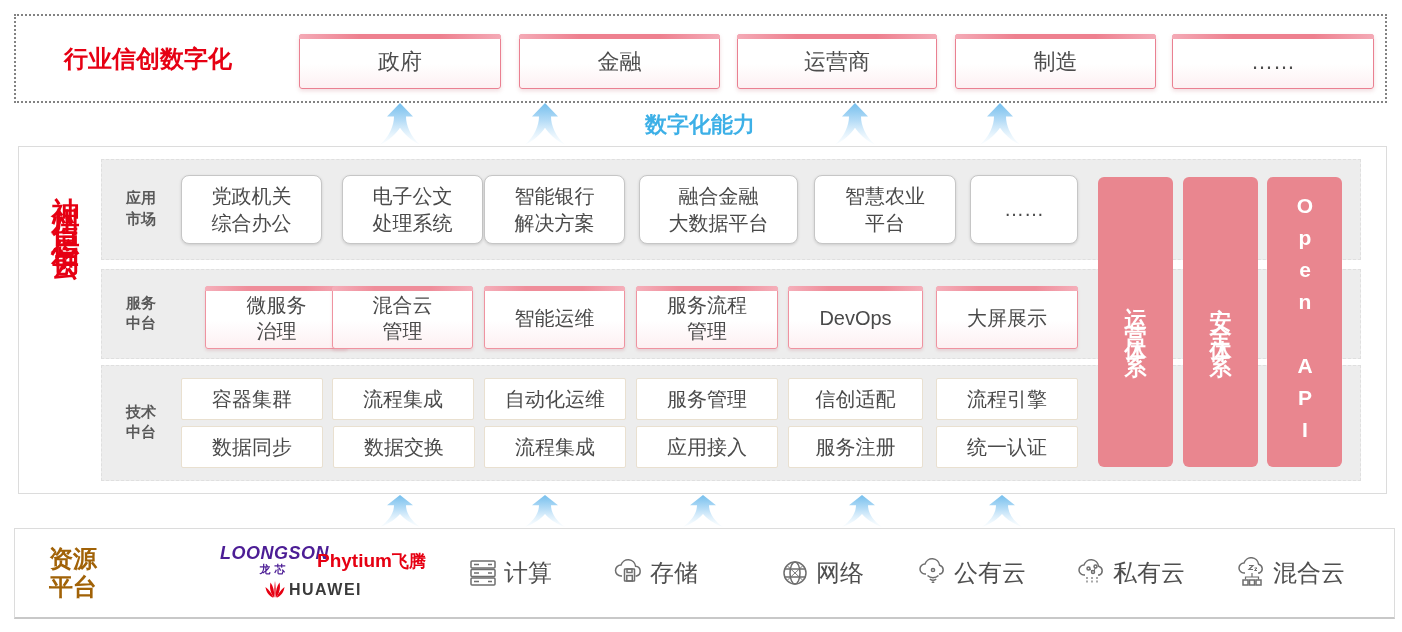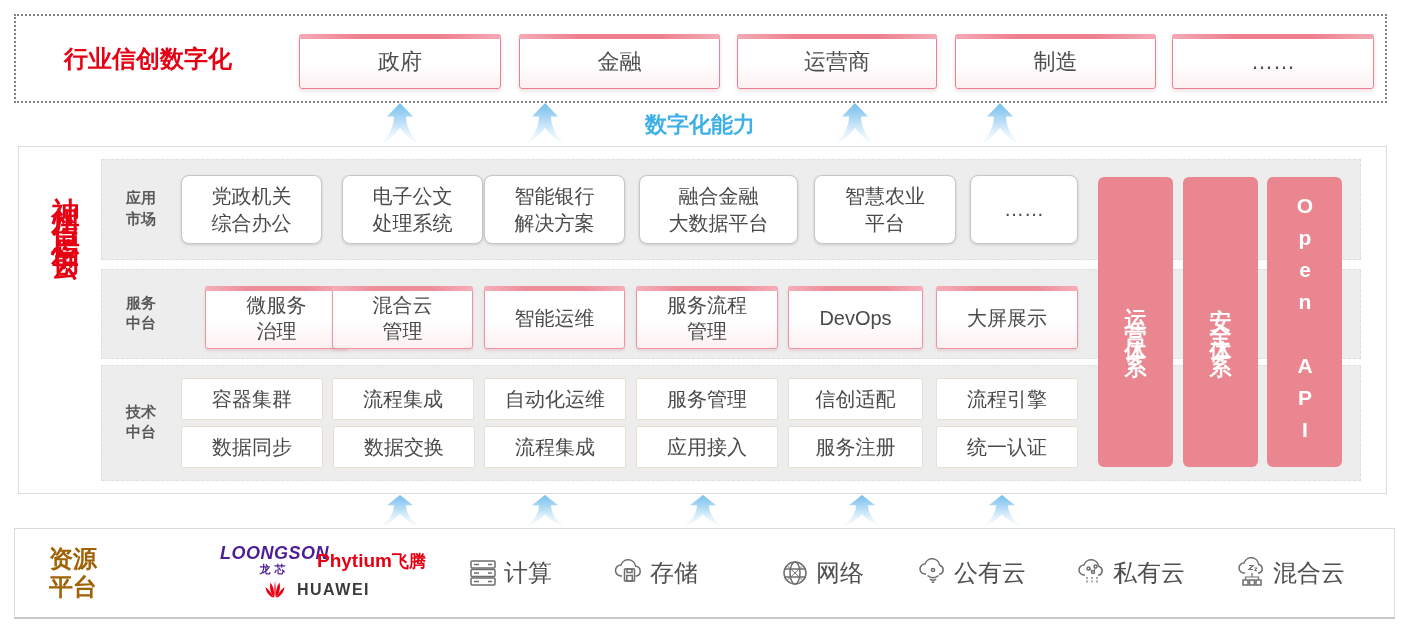--- a/index.html
+++ b/index.html
@@ -40,21 +40,21 @@
   
   .arrow{width:40px;}
 
   
   .res-box{left:14px;top:528px;width:1379px;height:88px;background:#fff;border:1px solid #dcdcdc;border-bottom:2px solid #c8c8c8;}
   .res-label{left:34px;top:16px;font-size:24px;font-weight:bold;color:#a16207;line-height:1.15;}
   .logo-loongson{left:205px;top:15px;color:#4c1d95;font-weight:bold;font-style:italic;font-size:18px;letter-spacing:.5px;text-align:center;line-height:1;}
   .logo-loongson .cn{font-size:11px;font-style:normal;letter-spacing:4px;display:block;margin-top:2px;}
   .logo-phytium{left:302px;top:21px;color:#e60012;font-weight:bold;font-size:19px;}
   .logo-phytium .cn{font-size:17px;font-weight:bold;}
-  .logo-huawei{left:250px;top:52px;display:flex;align-items:center;gap:12px;}
+  .logo-huawei{left:250px;top:52px;display:flex;align-items:center;gap:4px;}
   .logo-huawei .txt{color:#3a3a3a;font-weight:bold;font-size:16px;letter-spacing:1.5px;}
   .res-item{top:26px;height:36px;display:flex;align-items:center;gap:5px;font-size:24px;color:#4f4f4f;}
   .res-item svg{flex:0 0 auto;}
 </style>
 </head>
 <body>
 
 <svg width="0" height="0" style="position:absolute" aria-hidden="true">
   <defs>
     <linearGradient id="arrowGrad" x1="0" y1="0" x2="0" y2="1">

